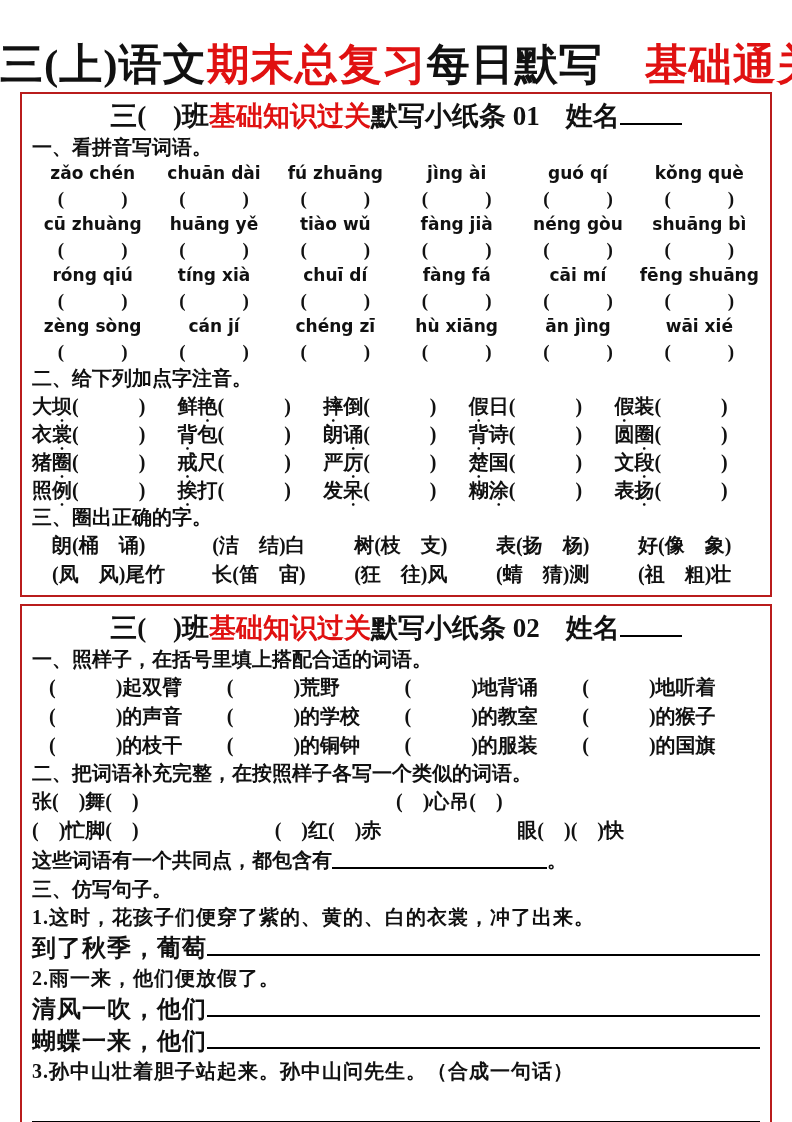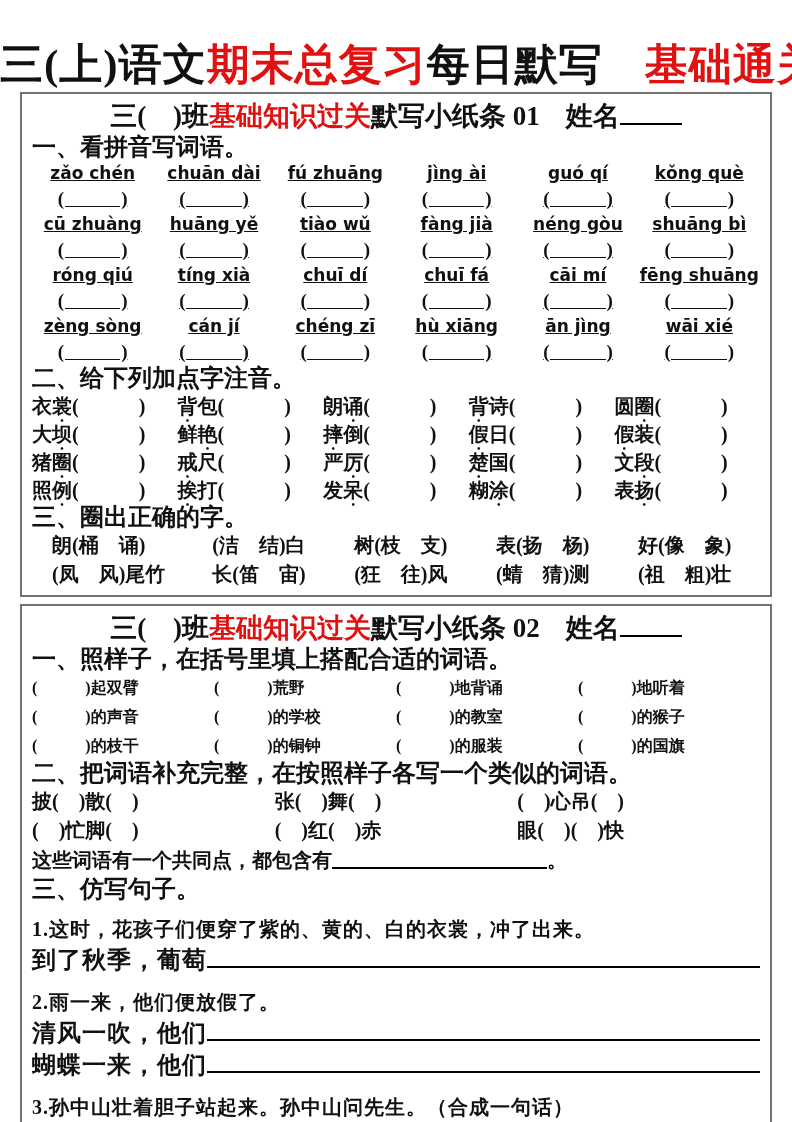--- a/index.html
+++ b/index.html
@@ -18,43 +18,43 @@
     font-size:43px;
     letter-spacing:1px;
     padding-top:36px;
     height:92px;
     white-space:nowrap;
   }
   .title .red { color:#e01111;text-align:right; }
   .title .gap { margin-left:42px; }
 
   .paper {
-    border:2px solid #737373;
+    border:2px solid #b91c1c;
     margin:0 20px 7px 20px;
     padding:4px 10px 6px 10px;
   }
 
   .paper-header {
     text-align:center;
     font-size:27px;
     line-height:36px;
     white-space:nowrap;
   }
   .paper-header .red { color:#e01111; }
   .paper-header .name { margin-left:26px; }
   .name-line {
     display:inline-block; width:62px;
     border-bottom:2px solid #000;
     height:26px; vertical-align:baseline;
   }
 
-  .sec-title { font-size:24px; line-height:27px; }
-
-  
-  .py-row { display:flex;text-decoration:underline; }
+  .sec-title { font-size:20px; line-height:27px; }
+
+  
+  .py-row { display:flex; }
   .py-cell { flex:1; text-align:center; }
   .py-word {
     font-family:"DejaVu Sans", sans-serif;
     font-size:17px; line-height:25px; font-weight:700;
     white-space:nowrap;
   }
   .py-paren { font-size:19px; line-height:26px; }
 
   
   .zy-row { display:flex; font-size:20px; line-height:28px; }
@@ -65,35 +65,35 @@
     position:absolute; left:50%; transform:translateX(-50%);
     bottom:-0.58em; font-size:0.5em; line-height:1;
   }
 
   
   .cr-row { display:flex; font-size:20px; line-height:29px; }
   .cr-cell { flex:1; white-space:nowrap;padding-left:20px; }
   .cr-row .c0 { flex:1.15; }
 
   
-  .mt-row { display:flex; font-size:16px; line-height:29px; }
+  .mt-row { display:flex; font-size:20px; line-height:29px;margin-left:17px; }
   .mt-cell { flex:1; white-space:nowrap; }
 
   
   .cp-row { display:flex; font-size:20px; line-height:29px; }
   .cp-cell { flex:1; white-space:nowrap; }
 
   .common-line { font-size:20px; line-height:31px; display:flex; align-items:flex-start; }
   .common-blank {
     display:inline-block; width:215px;
     border-bottom:2px solid #000; height:24px;
   }
 
   
-  .sent { font-size:20px; line-height:29px; letter-spacing:1px;margin-top:12px; }
+  .sent { font-size:20px; line-height:29px; letter-spacing:1px; }
   .fill-line { display:flex; align-items:baseline; font-size:24px; line-height:31px; letter-spacing:1px; }
   .fill-line .grow { flex:1; border-bottom:2px solid #000; height:24px; }
   .blank-rule { height:37px; border-bottom:2px solid #000; margin-bottom:3px; }
 </style>
 </head>
 <body>
 
 <div class="page">
 
   <div class="title">
@@ -168,21 +168,21 @@
         </div>
       <div class="py-cell">
           <div class="py-word">tíng xià</div>
           <div class="py-paren">(　　　)</div>
         </div>
       <div class="py-cell">
           <div class="py-word">chuī dí</div>
           <div class="py-paren">(　　　)</div>
         </div>
       <div class="py-cell">
-          <div class="py-word">chuī fá</div>
+          <div class="py-word">fàng fá</div>
           <div class="py-paren">(　　　)</div>
         </div>
       <div class="py-cell">
           <div class="py-word">cāi mí</div>
           <div class="py-paren">(　　　)</div>
         </div>
       <div class="py-cell">
           <div class="py-word">fēng shuāng</div>
           <div class="py-paren">(　　　)</div>
         </div>
@@ -209,38 +209,38 @@
           <div class="py-word">ān jìng</div>
           <div class="py-paren">(　　　)</div>
         </div>
       <div class="py-cell">
           <div class="py-word">wāi xié</div>
           <div class="py-paren">(　　　)</div>
         </div>
     </div>
 
     <div class="sec-title">二、给下列加点字注音。</div>
+
+    <div class="zy-row">
+      <div class="zy-cell"><span>大</span><span class="dt">坝</span><span></span><span>(　　　)</span></div>
+      <div class="zy-cell"><span>鲜</span><span class="dt">艳</span><span></span><span>(　　　)</span></div>
+      <div class="zy-cell"><span></span><span class="dt">摔</span><span>倒</span><span>(　　　)</span></div>
+      <div class="zy-cell"><span></span><span class="dt">假</span><span>日</span><span>(　　　)</span></div>
+      <div class="zy-cell"><span></span><span class="dt">假</span><span>装</span><span>(　　　)</span></div>
+    </div>
 
     <div class="zy-row">
       <div class="zy-cell"><span>衣</span><span class="dt">裳</span><span></span><span>(　　　)</span></div>
       <div class="zy-cell"><span></span><span class="dt">背</span><span>包</span><span>(　　　)</span></div>
       <div class="zy-cell"><span>朗</span><span class="dt">诵</span><span></span><span>(　　　)</span></div>
       <div class="zy-cell"><span></span><span class="dt">背</span><span>诗</span><span>(　　　)</span></div>
       <div class="zy-cell"><span>圆</span><span class="dt">圈</span><span></span><span>(　　　)</span></div>
     </div>
 
     <div class="zy-row">
-      <div class="zy-cell"><span>大</span><span class="dt">坝</span><span></span><span>(　　　)</span></div>
-      <div class="zy-cell"><span>鲜</span><span class="dt">艳</span><span></span><span>(　　　)</span></div>
-      <div class="zy-cell"><span></span><span class="dt">摔</span><span>倒</span><span>(　　　)</span></div>
-      <div class="zy-cell"><span></span><span class="dt">假</span><span>日</span><span>(　　　)</span></div>
-      <div class="zy-cell"><span></span><span class="dt">假</span><span>装</span><span>(　　　)</span></div>
-    </div>
-
-    <div class="zy-row">
       <div class="zy-cell"><span>猪</span><span class="dt">圈</span><span></span><span>(　　　)</span></div>
       <div class="zy-cell"><span></span><span class="dt">戒</span><span>尺</span><span>(　　　)</span></div>
       <div class="zy-cell"><span>严</span><span class="dt">厉</span><span></span><span>(　　　)</span></div>
       <div class="zy-cell"><span></span><span class="dt">楚</span><span>国</span><span>(　　　)</span></div>
       <div class="zy-cell"><span>文</span><span class="dt">段</span><span></span><span>(　　　)</span></div>
     </div>
 
     <div class="zy-row">
       <div class="zy-cell"><span>照</span><span class="dt">例</span><span></span><span>(　　　)</span></div>
       <div class="zy-cell"><span></span><span class="dt">挨</span><span>打</span><span>(　　　)</span></div>
@@ -289,21 +289,20 @@
     <div class="mt-row">
       <div class="mt-cell">(　　　)的枝干</div>
       <div class="mt-cell">(　　　)的铜钟</div>
       <div class="mt-cell">(　　　)的服装</div>
       <div class="mt-cell">(　　　)的国旗</div>
     </div>
 
     <div class="sec-title">二、把词语补充完整，在按照样子各写一个类似的词语。</div>
 
     <div class="cp-row">
-      <div class="cp-cell">披(　)散(　)</div>
       <div class="cp-cell">张(　)舞(　)</div>
       <div class="cp-cell">(　)心吊(　)</div>
     </div>
     <div class="cp-row">
       <div class="cp-cell">(　)忙脚(　)</div>
       <div class="cp-cell">(　)红(　)赤</div>
       <div class="cp-cell">眼(　)(　)快</div>
     </div>
 
     <div class="common-line">

